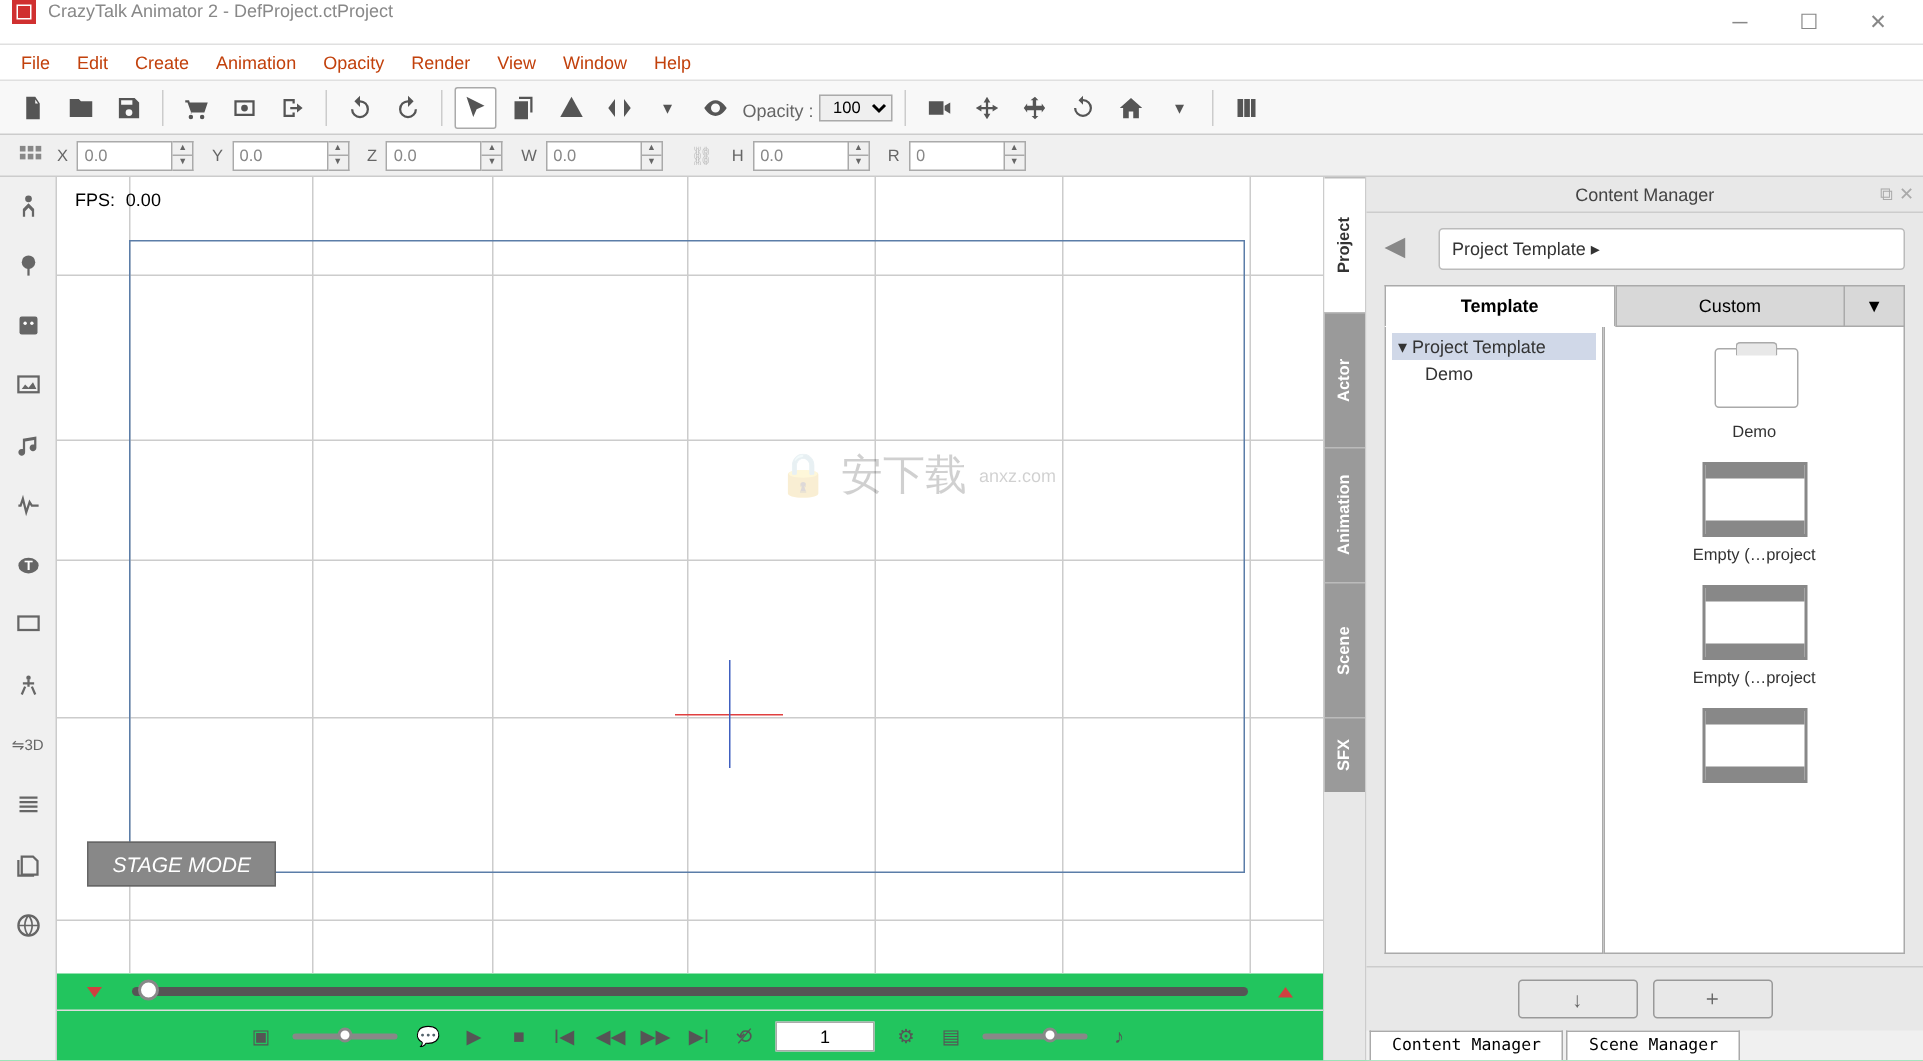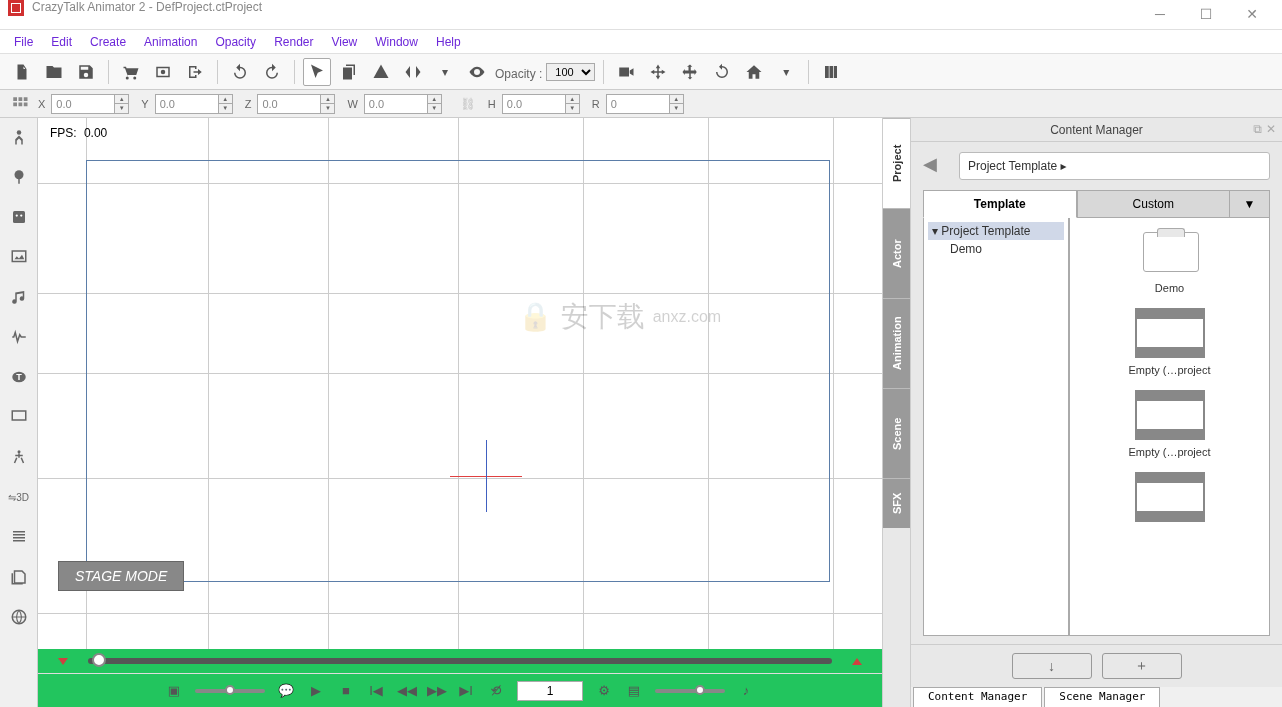--- a/index.html
+++ b/index.html
@@ -4,21 +4,21 @@
 <style>
 *{box-sizing:border-box;margin:0;padding:0;font-family:"Segoe UI",Tahoma,sans-serif;font-size:12px}
 body{background:#fff;width:1282px;height:707px;overflow:hidden;display:flex;flex-direction:column}
 .titlebar{height:30px;background:#fff;display:flex;align-items:flex-start;padding:0 8px;border-bottom:1px solid #e0e0e0}
 .titlebar .appicon{width:16px;height:16px;background:#d03030;margin-right:8px;position:relative}
 .titlebar .appicon::after{content:"";position:absolute;inset:3px;border:1px solid #fff}
 .titlebar .title{color:#888;font-size:12px}
 .titlebar .wincontrols{margin-left:auto;display:flex;gap:2px}
 .titlebar .wincontrols div{width:44px;height:28px;display:flex;align-items:center;justify-content:center;color:#888;font-size:14px}
 .menubar{height:24px;display:flex;align-items:center;padding:0 6px;gap:2px;border-bottom:1px solid #e0e0e0}
-.menubar span{padding:3px 8px;color:#6d28d9;cursor:pointer}
+.menubar span{padding:3px 8px;color:#c2410c;cursor:pointer}
 .toolbar{height:36px;display:flex;align-items:center;padding:0 8px;gap:4px;border-bottom:1px solid #ccc;background:#f8f8f8}
 .tbtn{width:28px;height:28px;display:flex;align-items:center;justify-content:center;color:#555;cursor:pointer;border-radius:2px}
 .tbtn.active{border:1px solid #aaa;background:#fff}
 .tsep{width:1px;height:24px;background:#ccc;margin:0 4px}
 .opacity-box{display:flex;align-items:flex-end;gap:4px;color:#666;font-size:11px}
 .opacity-box select{border:1px solid #aaa;padding:1px 4px;font-size:11px}
 .coordbar{height:28px;display:flex;align-items:center;padding:0 8px;gap:6px;background:#f0f0f0;border-bottom:1px solid #ccc}
 .coordbar .lbl{color:#666;font-size:11px}
 .coordbar input{width:64px;height:20px;border:1px solid #aaa;padding:0 4px;font-size:11px;color:#888}
 .spinner{width:14px;height:20px;border:1px solid #aaa;border-left:none;display:flex;flex-direction:column;margin-left:-6px;margin-right:6px}
@@ -361,21 +361,21 @@
         <div class="gridline v" style="left:545px"></div>
           <div class="gridline v" style="left:670px"></div>
         <div class="gridline v" style="left:795px"></div>
       </div>
       <div class="safeframe"></div>
       <div class="cross-h"></div>
       <div class="cross-v"></div>
       <div class="fps">
         <span>FPS:</span> <span>0.00</span>
       </div>
-      <div class="watermark">🔒 安下载<div style="font-size:16px">anxz.com</div></div>
+      <div class="watermark">🔒 安下载<div style="font-size:12px">anxz.com</div></div>
       <div class="stagemode">STAGE MODE</div>
     </div>
     <div class="zoom-row">
       <div class="zoom-arrow"></div>
       <div class="zoom-track"></div>
       <div class="zoom-handle"></div>
       <div class="zoom-arrow r" style="margin-left:auto"></div>
     </div>
     <div class="playbar">
       <span class="pbtn">▣</span>

